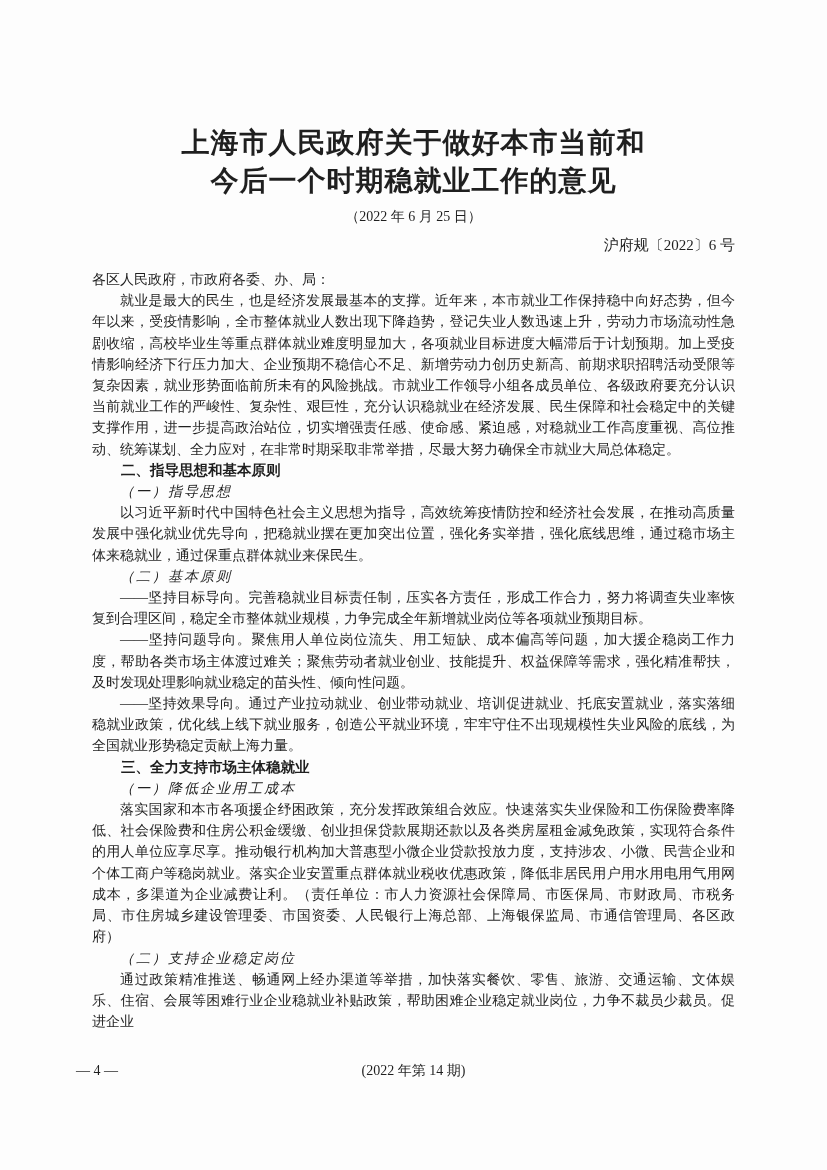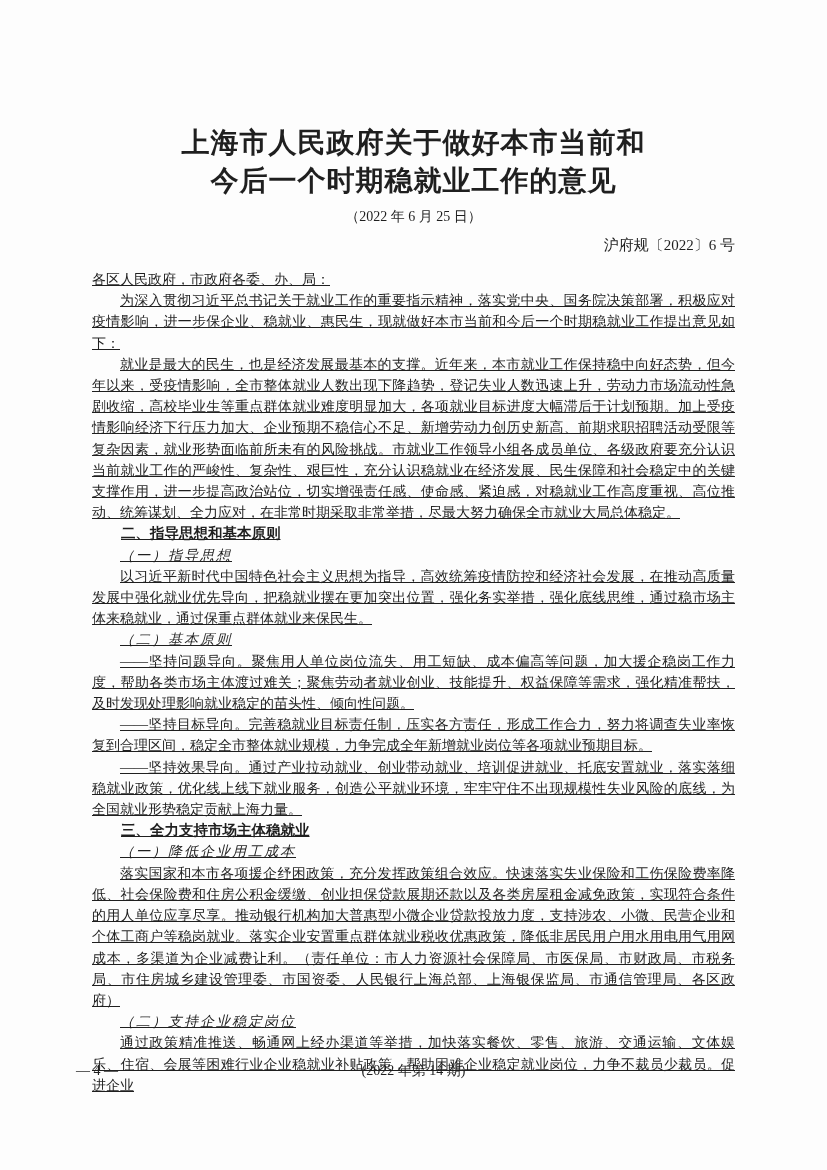--- a/index.html
+++ b/index.html
@@ -45,21 +45,20 @@
   }
   .docbody {
     margin-top: 15px;
     font-size: 14px;
     line-height: 21.2px;
     text-align: justify;
   }
   .docbody p {
     margin: 0;
     text-indent: 2em;
-    text-decoration: underline;
   }
   .docbody p.salutation {
     text-indent: 0;
   }
   .docbody p.section-heading {
     font-family: "Liberation Sans", "DejaVu Sans", sans-serif;
     font-weight: bold;
     font-size: 14.5px;
   }
   .docbody p.sub-heading {
@@ -90,28 +89,27 @@
 <body>
 
 <div class="page">
   <div class="content">
     <h1 class="title"><span>上海市人民政府关于做好本市当前和</span><br><span>今后一个时期稳就业工作的意见</span></h1>
     <div class="date">（2022 年 6 月 25 日）</div>
     <div class="docnum">沪府规〔2022〕6 号</div>
     <div class="docbody">
       <p class="salutation">各区人民政府，市政府各委、办、局：</p>
 
-    <p class="body">为深入贯彻习近平总书记关于就业工作的重要指示精神，落实党中央、国务院决策部署，积极应对疫情影响，进一步保企业、稳就业、惠民生，现就做好本市当前和今后一个时期稳就业工作提出意见如下：</p>
         <p class="body">就业是最大的民生，也是经济发展最基本的支撑。近年来，本市就业工作保持稳中向好态势，但今年以来，受疫情影响，全市整体就业人数出现下降趋势，登记失业人数迅速上升，劳动力市场流动性急剧收缩，高校毕业生等重点群体就业难度明显加大，各项就业目标进度大幅滞后于计划预期。加上受疫情影响经济下行压力加大、企业预期不稳信心不足、新增劳动力创历史新高、前期求职招聘活动受限等复杂因素，就业形势面临前所未有的风险挑战。市就业工作领导小组各成员单位、各级政府要充分认识当前就业工作的严峻性、复杂性、艰巨性，充分认识稳就业在经济发展、民生保障和社会稳定中的关键支撑作用，进一步提高政治站位，切实增强责任感、使命感、紧迫感，对稳就业工作高度重视、高位推动、统筹谋划、全力应对，在非常时期采取非常举措，尽最大努力确保全市就业大局总体稳定。</p>
         <p class="section-heading">二、指导思想和基本原则</p>
         <p class="sub-heading">（一）指导思想</p>
         <p class="body">以习近平新时代中国特色社会主义思想为指导，高效统筹疫情防控和经济社会发展，在推动高质量发展中强化就业优先导向，把稳就业摆在更加突出位置，强化务实举措，强化底线思维，通过稳市场主体来稳就业，通过保重点群体就业来保民生。</p>
         <p class="sub-heading">（二）基本原则</p>
+        <p class="body">——坚持目标导向。完善稳就业目标责任制，压实各方责任，形成工作合力，努力将调查失业率恢复到合理区间，稳定全市整体就业规模，力争完成全年新增就业岗位等各项就业预期目标。</p>
         <p class="body">——坚持问题导向。聚焦用人单位岗位流失、用工短缺、成本偏高等问题，加大援企稳岗工作力度，帮助各类市场主体渡过难关；聚焦劳动者就业创业、技能提升、权益保障等需求，强化精准帮扶，及时发现处理影响就业稳定的苗头性、倾向性问题。</p>
-        <p class="body">——坚持目标导向。完善稳就业目标责任制，压实各方责任，形成工作合力，努力将调查失业率恢复到合理区间，稳定全市整体就业规模，力争完成全年新增就业岗位等各项就业预期目标。</p>
         <p class="body">——坚持效果导向。通过产业拉动就业、创业带动就业、培训促进就业、托底安置就业，落实落细稳就业政策，优化线上线下就业服务，创造公平就业环境，牢牢守住不出现规模性失业风险的底线，为全国就业形势稳定贡献上海力量。</p>
         <p class="section-heading">三、全力支持市场主体稳就业</p>
         <p class="sub-heading">（一）降低企业用工成本</p>
         <p class="body">落实国家和本市各项援企纾困政策，充分发挥政策组合效应。快速落实失业保险和工伤保险费率降低、社会保险费和住房公积金缓缴、创业担保贷款展期还款以及各类房屋租金减免政策，实现符合条件的用人单位应享尽享。推动银行机构加大普惠型小微企业贷款投放力度，支持涉农、小微、民营企业和个体工商户等稳岗就业。落实企业安置重点群体就业税收优惠政策，降低非居民用户用水用电用气用网成本，多渠道为企业减费让利。（责任单位：市人力资源社会保障局、市医保局、市财政局、市税务局、市住房城乡建设管理委、市国资委、人民银行上海总部、上海银保监局、市通信管理局、各区政府）</p>
         <p class="sub-heading">（二）支持企业稳定岗位</p>
         <p class="body">通过政策精准推送、畅通网上经办渠道等举措，加快落实餐饮、零售、旅游、交通运输、文体娱乐、住宿、会展等困难行业企业稳就业补贴政策，帮助困难企业稳定就业岗位，力争不裁员少裁员。促进企业</p>
       </div>
   </div>
   <div class="footer">
     <span class="pagenum">— 4 —</span>

